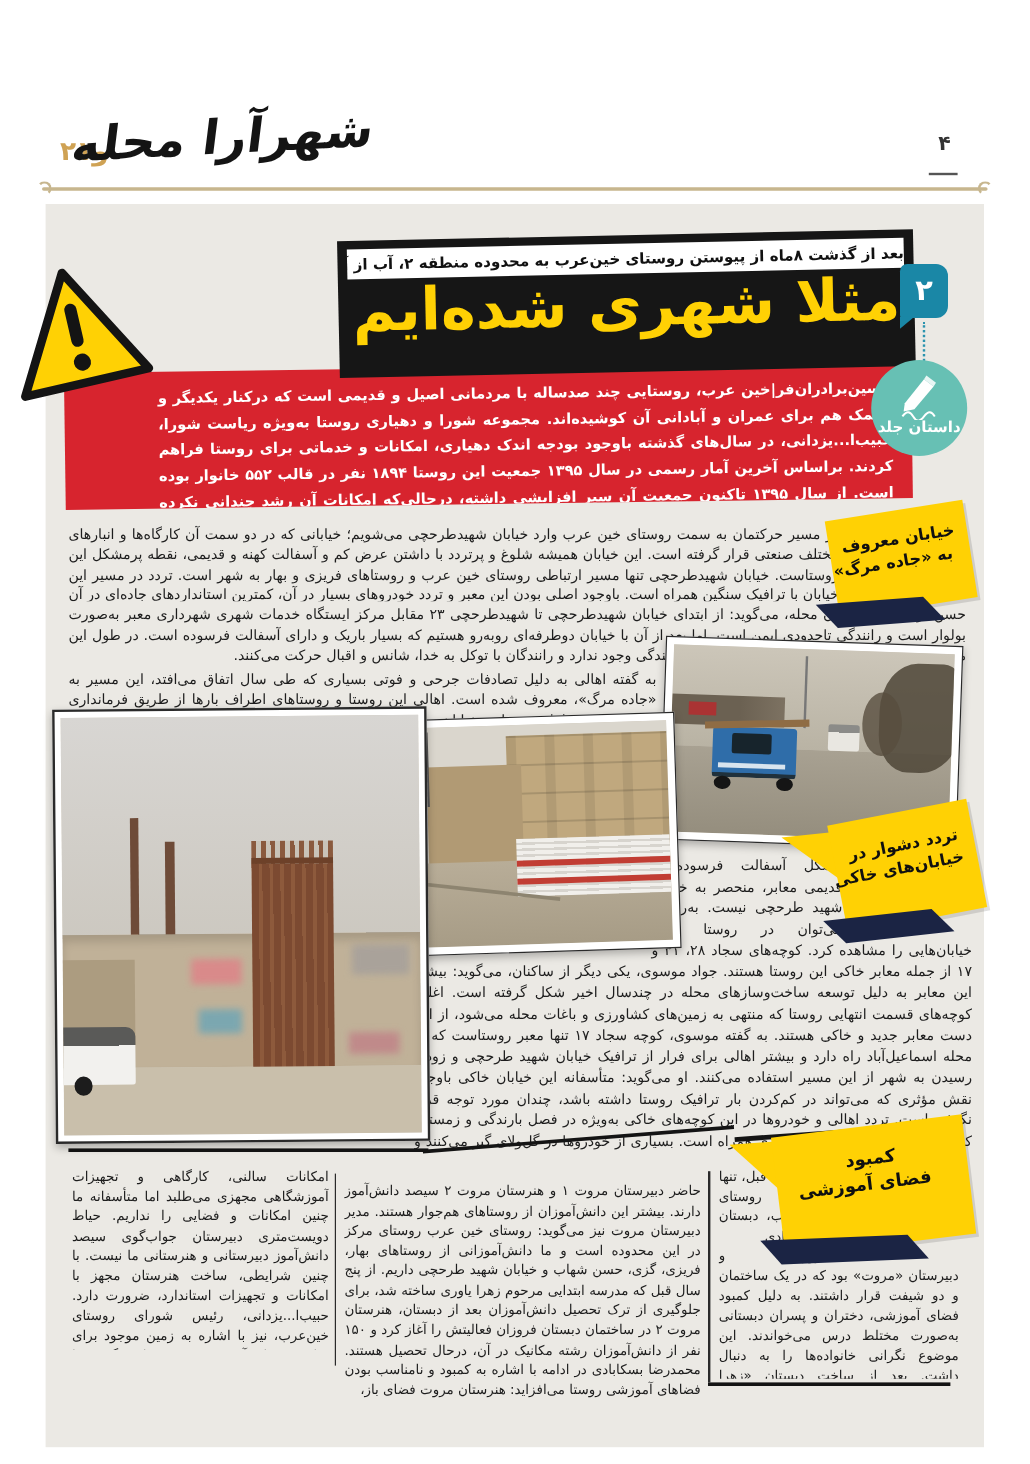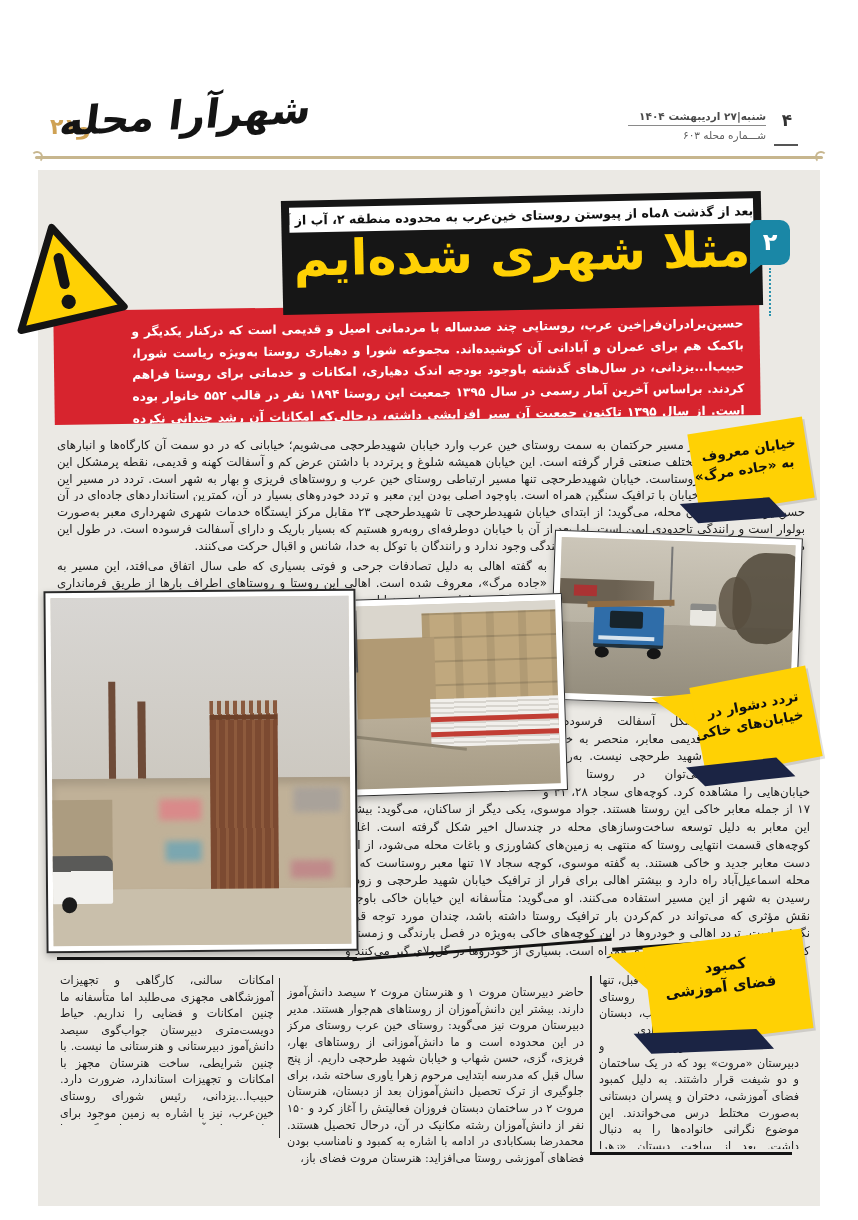--- a/index.html
+++ b/index.html
@@ -132,37 +132,41 @@
   .sp-b3 { float:right; width:108px; height:76px; }
 </style>
 </head>
 <body>
 
 <div class="page">
   <div class="canvas"></div>
 
   <div class="pagenum">۴</div>
   <div class="pagenum-line"></div>
-  <div class="dateblock">
-    <div class="dateline">شنبه|۲۷ اردیبهشت ۱۴۰۴</div>
-    <div class="issueline">شـــماره محله ۶۰۳</div>
-  </div>
   <div class="logo">
     <span class="logo-pages">۲و۱</span>
     <span class="logo-script">شهرآرا محله</span>
   </div>
   <div class="gold-rule"></div>
 
   <section class="banner">
     <div class="kicker">بعد از گذشت ۸ماه از پیوستن روستای خین‌عرب به محدوده منطقه ۲، آب از آب تکان نخورده است</div>
     <h1 class="headline">مثلا شهری شده‌ایم</h1>
   </section>
   <div class="page-bubble">۲</div>
   <div class="dotline"></div>
 
+  <div class="story-circle">
+    <svg width="36" height="40" viewBox="0 0 36 40">
+      <path fill="#ffffff" d="M6 26 L22 6 L30 12 L14 31 L5 33 Z"></path>
+      <path fill="#ffffff" d="M24 3 L32 9 L30 12 L22 6 Z" opacity="0.85"></path>
+      <path d="M4 37 q5 -7 9 0 t9 0 t9 0" stroke="#ffffff" stroke-width="1.6" fill="none"></path>
+    </svg>
+    <div class="story-label">داستان جلد</div>
+  </div>
 
   <div class="warn">
     <svg width="122" height="122" viewBox="0 0 120 120">
       <polygon points="60,10 112,102 8,102" fill="#ffd104" stroke="#141414" stroke-width="7" stroke-linejoin="round"></polygon>
       <rect x="55" y="36" width="10" height="36" rx="5" fill="#141414"></rect>
       <circle cx="60" cy="85" r="7" fill="#141414"></circle>
     </svg>
   </div>
 
   <section class="lead-box">

